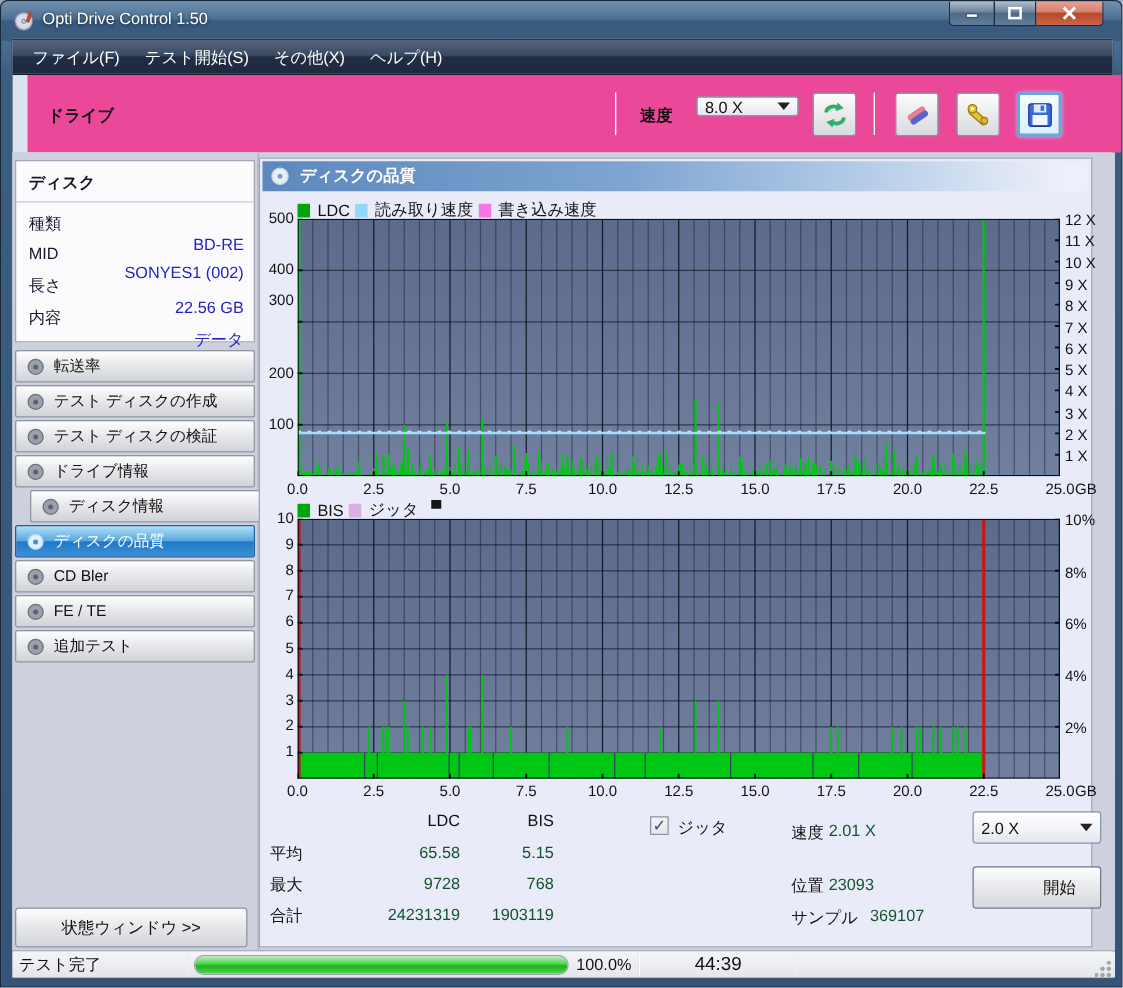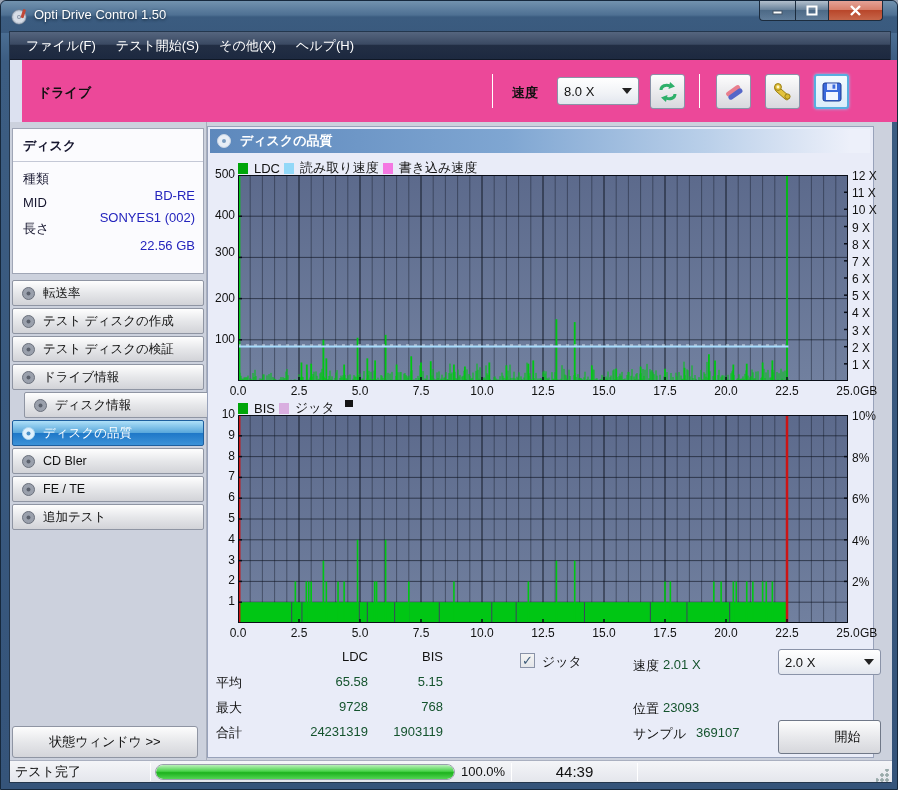--- a/index.html
+++ b/index.html
@@ -60,21 +60,21 @@
   .legend .note{width:8px;height:7px;background:#151515;display:inline-block;margin:-10px 0 0 6px;}
   .plot{position:absolute;}
   .axis-label{position:absolute;font-size:12px;color:#111;white-space:nowrap;}
   .axis-label.left{text-align:right;width:27px;}
   
   .stat-head{position:absolute;font-size:13px;color:#111;width:80px;text-align:right;}
   .stat-label{position:absolute;font-size:13px;color:#111;}
   .stat-val{position:absolute;font-size:13px;color:#14532d;text-align:right;}
   .checkbox{position:absolute;width:15px;height:15px;border:1px solid #8a93a8;background:linear-gradient(180deg,#f4f4f4,#e4e6ea);
     display:flex;align-items:center;justify-content:center;font-size:13px;color:#3c5a78;font-weight:bold;}
-  #start-btn{position:absolute;left:570px;top:593px;width:103px;height:34px;border:1px solid #707888;border-radius:3px;
+  #start-btn{position:absolute;left:570px;top:566px;width:103px;height:34px;border:1px solid #707888;border-radius:3px;
     background:linear-gradient(180deg,#fdfdfd,#e8e9ec 50%,#d6d7dc);display:flex;align-items:center;justify-content:center;font-size:13px;color:#111;padding-left:36px;}
   
   #statusbar{position:absolute;left:0;top:728px;width:882px;height:22px;background:linear-gradient(180deg,#f4f5f8,#e4e6ec);border-top:1px solid #aab0c0;display:flex;align-items:center;}
   #status-text{font-size:13px;color:#111;padding-left:5px;width:140px;}
   .sb-sep{width:1px;height:18px;background:#b8bcc8;border-right:1px solid #fff;}
   #progress-wrap{width:300px;height:16px;margin:0 4px;border:1px solid #9aa0ac;border-radius:8px;background:#f0f0f0;overflow:hidden;}
   #progress-fill{height:100%;border-radius:8px;
     background:linear-gradient(180deg,#b9f0b9 0,#48d348 45%,#1db21d 55%,#53d553 100%);}
   #progress-pct{font-size:13px;color:#111;width:52px;padding-left:2px;}
   #status-time{font-size:15px;color:#111;width:125px;text-align:center;}
@@ -124,21 +124,21 @@
         <div class="menu-item">ファイル(F)</div>
         <div class="menu-item">テスト開始(S)</div>
         <div class="menu-item">その他(X)</div>
         <div class="menu-item">ヘルプ(H)</div>
       </div>
 
     <div id="toolbar">
       <div class="tool-label" style="left:16px;top:24px;">ドライブ</div>
       <div class="tool-sep" style="left:470px;top:14px;"></div>
       <div class="tool-label" style="left:490px;top:24px;">速度</div>
-      <div class="combo" style="left:535px;top:17px;width:82px;height:28px;">
+      <div class="combo" style="left:535px;top:17px;width:82px;height:16px;">
         <span>8.0 X</span>
         <span class="arrow"></span>
       </div>
       <div class="tool-btn" style="left:628px;top:14px;">
         <svg width="22" height="22" viewBox="0 0 22 22">
           <path d="M4 9 C4 5, 9 3, 13 5" fill="none" stroke="#2eb06a" stroke-width="3"></path>
           <path d="M13 1 L18 5.5 L11.5 8 Z" fill="#2eb06a"></path>
           <path d="M18 13 C18 17, 13 19, 9 17" fill="none" stroke="#2eb06a" stroke-width="3"></path>
           <path d="M9 21 L4 16.5 L10.5 14 Z" fill="#2eb06a"></path>
         </svg>
@@ -179,20 +179,24 @@
               <div>種類</div>
               <div class="val">BD-RE</div>
             </div>
             <div class="info-row" style="top: 66px;">
               <div>MID</div>
               <div class="val">SONYES1 (002)</div>
             </div>
             <div class="info-row" style="top: 91px;">
               <div>長さ</div>
               <div class="val">22.56 GB</div>
+            </div>
+            <div class="info-row" style="top: 116px;">
+              <div>内容</div>
+              <div class="val">データ</div>
             </div>
           </div>
         <div id="statuswin-btn">状態ウィンドウ &gt;&gt;</div>
       <div class="side-btn" style="top: 158px;">
             <svg width="15" height="15" viewBox="0 0 15 15" class="disc-ico">
               <circle cx="7.5" cy="7.5" r="6" fill="#9aa0ac" stroke="#6a707c"></circle>
               <circle cx="7.5" cy="7.5" r="2" fill="#5a606c"></circle>
             </svg>
             <span>転送率</span>
           </div>
@@ -395,21 +399,21 @@
               <line x1="244" y1="202" x2="244" y2="206" stroke="#0a0e18" stroke-width="1.5"></line>
               <line x1="305" y1="202" x2="305" y2="206" stroke="#0a0e18" stroke-width="1.5"></line>
               <line x1="366" y1="202" x2="366" y2="206" stroke="#0a0e18" stroke-width="1.5"></line>
               <line x1="427" y1="202" x2="427" y2="206" stroke="#0a0e18" stroke-width="1.5"></line>
               <line x1="488" y1="202" x2="488" y2="206" stroke="#0a0e18" stroke-width="1.5"></line>
               <line x1="549" y1="202" x2="549" y2="206" stroke="#0a0e18" stroke-width="1.5"></line>
               <line x1="610" y1="202" x2="610" y2="206" stroke="#0a0e18" stroke-width="1.5"></line>
             </svg>
             <div class="axis-label left" style="left: 0px; top: 40px;">500</div>
             <div class="axis-label left" style="left: 0px; top: 81.2px;">400</div>
-            <div class="axis-label left" style="left: 0px; top: 118px;">300</div>
+            <div class="axis-label left" style="left: 0px; top: 106px;">300</div>
             <div class="axis-label left" style="left: 0px; top: 163.6px;">200</div>
             <div class="axis-label left" style="left: 0px; top: 204.8px;">100</div>
             <div class="axis-label" style="left: 644px; top: 42px;">12 X</div>
             <div class="axis-label" style="left: 644px; top: 59.1667px;">11 X</div>
             <div class="axis-label" style="left: 644px; top: 76.3333px;">10 X</div>
             <div class="axis-label" style="left: 644px; top: 93.5px;">9 X</div>
             <div class="axis-label" style="left: 644px; top: 110.667px;">8 X</div>
             <div class="axis-label" style="left: 644px; top: 127.833px;">7 X</div>
             <div class="axis-label" style="left: 644px; top: 145px;">6 X</div>
             <div class="axis-label" style="left: 644px; top: 162.167px;">5 X</div>

